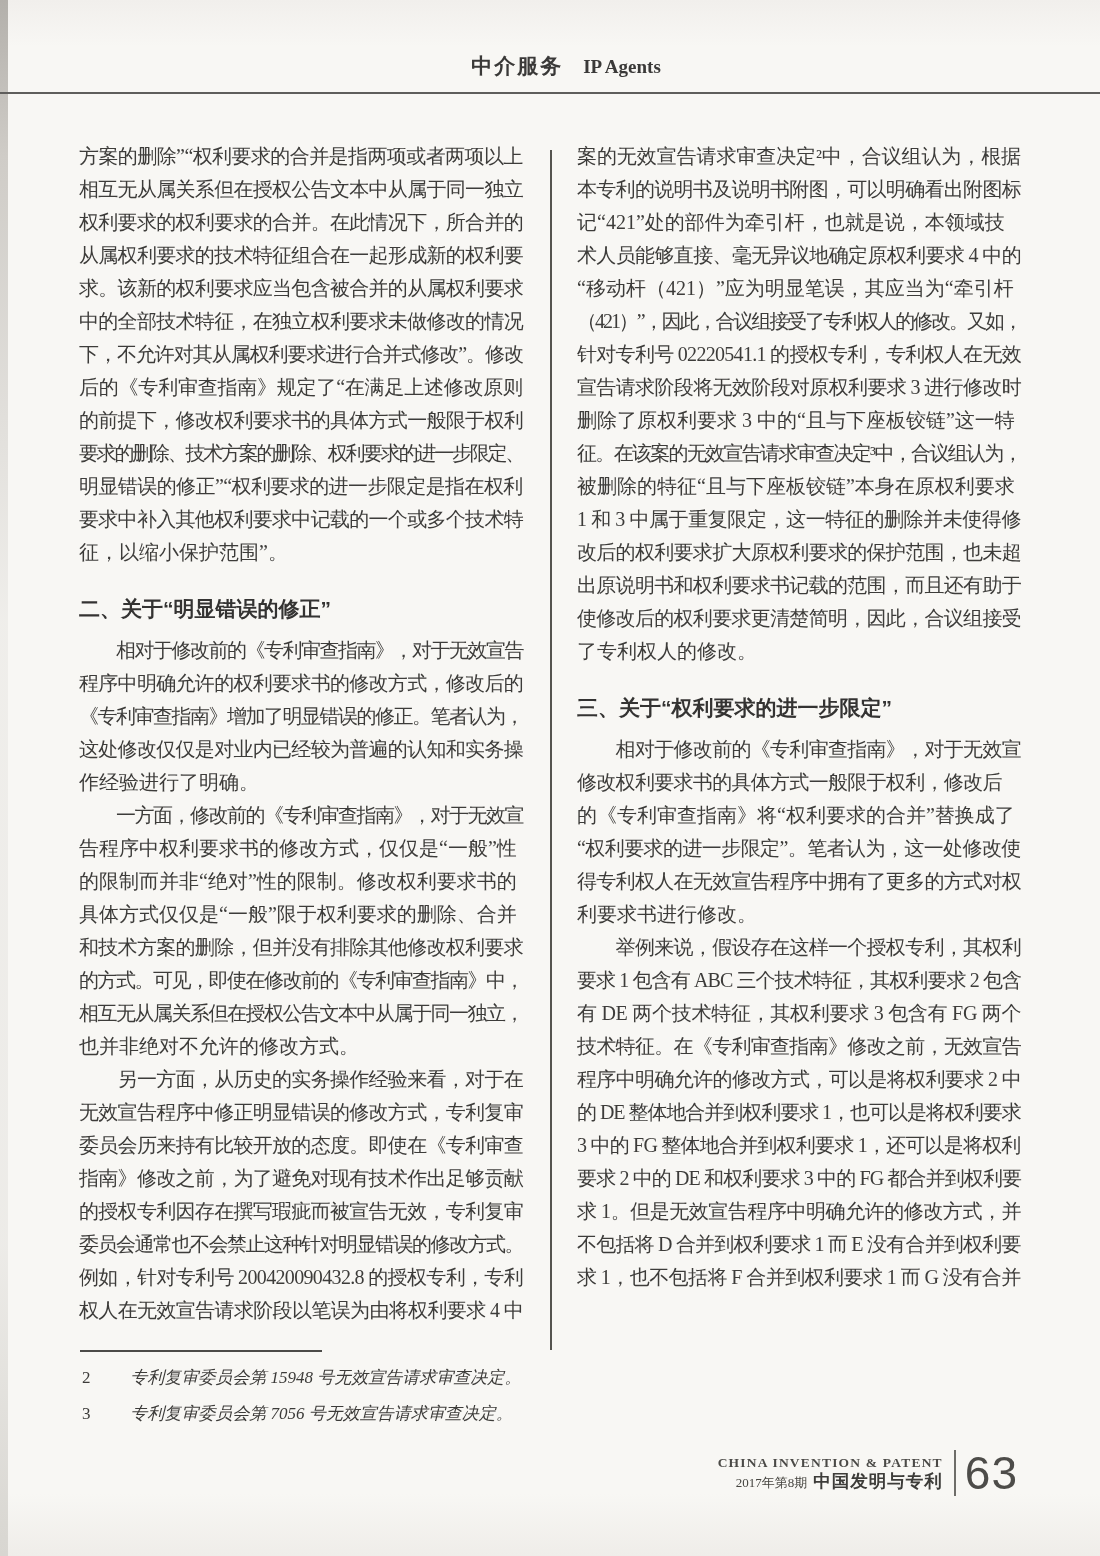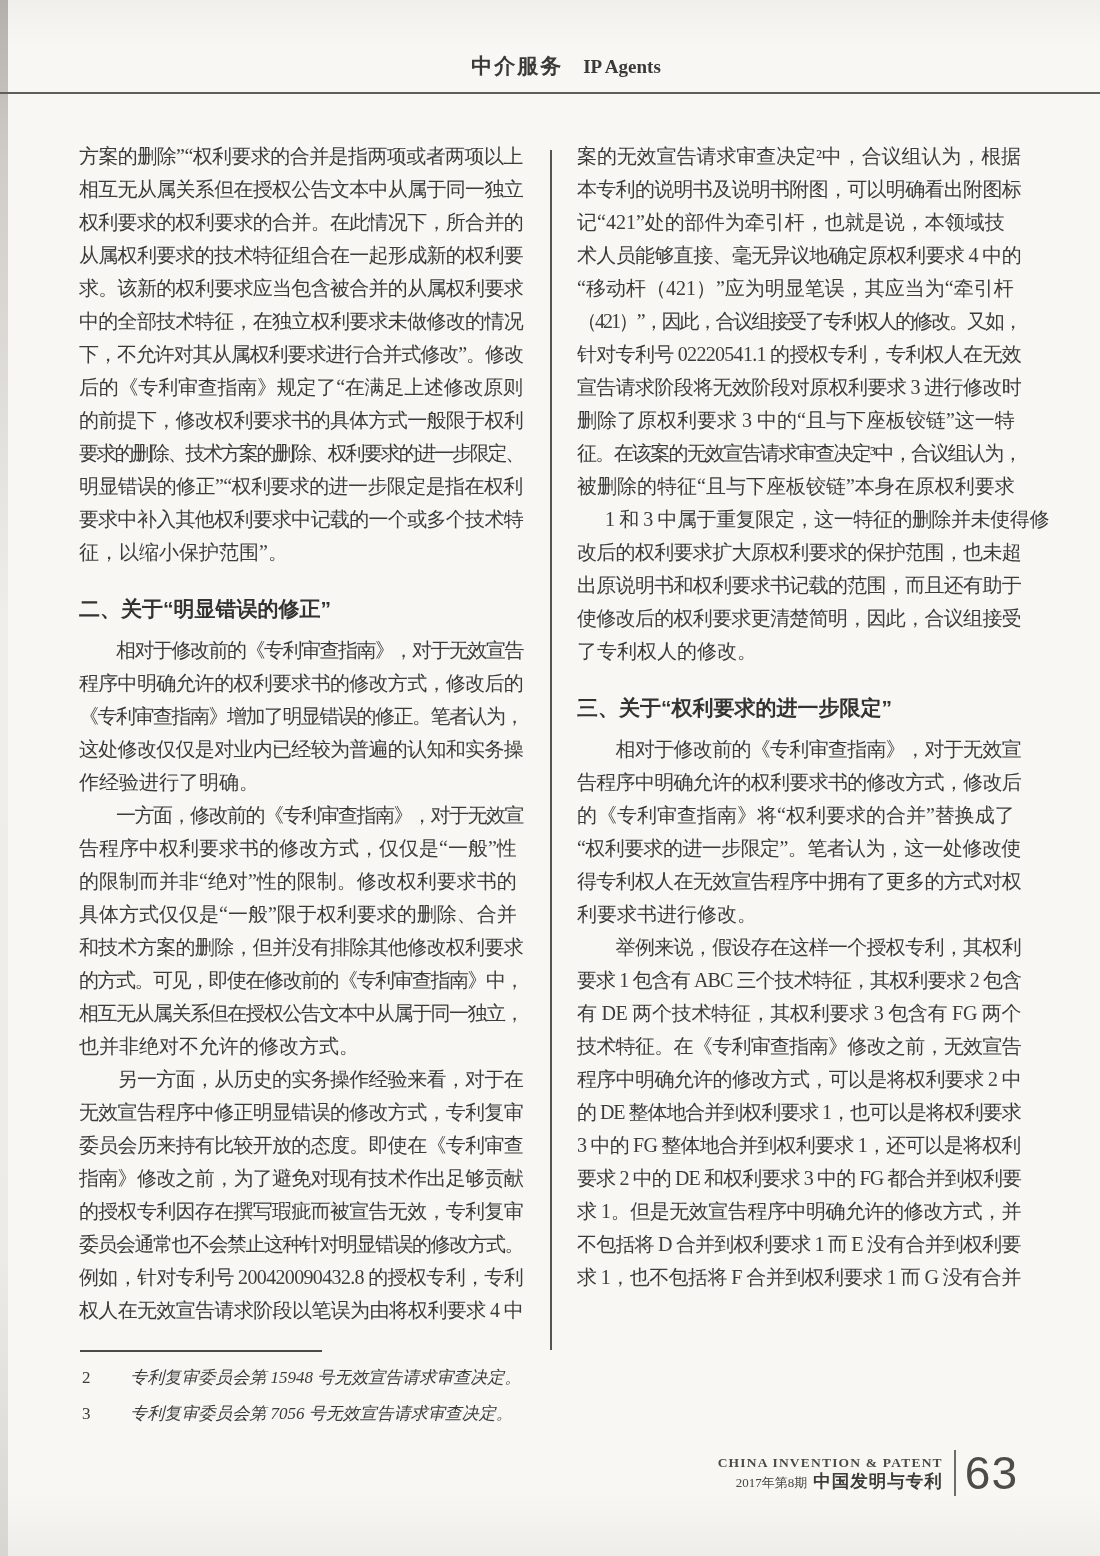--- a/index.html
+++ b/index.html
@@ -131,28 +131,28 @@
       <div class="ln" style="letter-spacing: -0.695652px;">本专利的说明书及说明书附图，可以明确看出附图标</div>
       <div class="ln" style="letter-spacing: 0px;">记“421”处的部件为牵引杆，也就是说，本领域技</div>
       <div class="ln" style="letter-spacing: -0.64px;">术人员能够直接、毫无异议地确定原权利要求 4 中的</div>
       <div class="ln" style="letter-spacing: 0px;">“移动杆（421）”应为明显笔误，其应当为“牵引杆</div>
       <div class="ln" style="letter-spacing: -2.03704px;">（421）”，因此，合议组接受了专利权人的修改。又如，</div>
       <div class="ln" style="letter-spacing: -0.7px;">针对专利号 02220541.1 的授权专利，专利权人在无效</div>
       <div class="ln" style="letter-spacing: -0.64px;">宣告请求阶段将无效阶段对原权利要求 3 进行修改时</div>
       <div class="ln" style="letter-spacing: 0px;">删除了原权利要求 3 中的“且与下座板铰链”这一特</div>
       <div class="ln" style="letter-spacing: -1.68px;">征。在该案的无效宣告请求审查决定³中，合议组认为，</div>
       <div class="ln" style="letter-spacing: 0px;">被删除的特征“且与下座板铰链”本身在原权利要求</div>
-      <div class="ln" style="letter-spacing: -0.423077px; margin-left: 28px;">1 和 3 中属于重复限定，这一特征的删除并未使得修</div>
+      <div class="ln" style="letter-spacing: -0.423077px;">1 和 3 中属于重复限定，这一特征的删除并未使得修</div>
       <div class="ln" style="letter-spacing: -0.695652px;">改后的权利要求扩大原权利要求的保护范围，也未超</div>
       <div class="ln" style="letter-spacing: -0.695652px;">出原说明书和权利要求书记载的范围，而且还有助于</div>
       <div class="ln" style="letter-spacing: -0.695652px;">使修改后的权利要求更清楚简明，因此，合议组接受</div>
       <div class="ln ln-end">了专利权人的修改。</div>
       <div class="sec-heading">三、关于“权利要求的进一步限定”</div>
       <div class="ln" style="letter-spacing: -0.695652px;">　　相对于修改前的《专利审查指南》，对于无效宣</div>
-      <div class="ln" style="letter-spacing: -0.695652px;">告程序中明确允许的权利要求书的修改方式，修改后</div>
+      <div class="ln" style="letter-spacing: -0.695652px;">修改权利要求书的具体方式一般限于权利，修改后</div>
       <div class="ln" style="letter-spacing: 0px;">的《专利审查指南》将“权利要求的合并”替换成了</div>
       <div class="ln" style="letter-spacing: -0.583333px;">“权利要求的进一步限定”。笔者认为，这一处修改使</div>
       <div class="ln" style="letter-spacing: -0.695652px;">得专利权人在无效宣告程序中拥有了更多的方式对权</div>
       <div class="ln ln-end">利要求书进行修改。</div>
       <div class="ln" style="letter-spacing: -0.695652px;">　　举例来说，假设存在这样一个授权专利，其权利</div>
       <div class="ln" style="letter-spacing: -0.9px;">要求 1 包含有 ABC 三个技术特征，其权利要求 2 包含</div>
       <div class="ln" style="letter-spacing: -0.275862px;">有 DE 两个技术特征，其权利要求 3 包含有 FG 两个</div>
       <div class="ln" style="letter-spacing: -0.695652px;">技术特征。在《专利审查指南》修改之前，无效宣告</div>
       <div class="ln" style="letter-spacing: -0.64px;">程序中明确允许的修改方式，可以是将权利要求 2 中</div>
       <div class="ln" style="letter-spacing: -1.03704px;">的 DE 整体地合并到权利要求 1，也可以是将权利要求</div>

